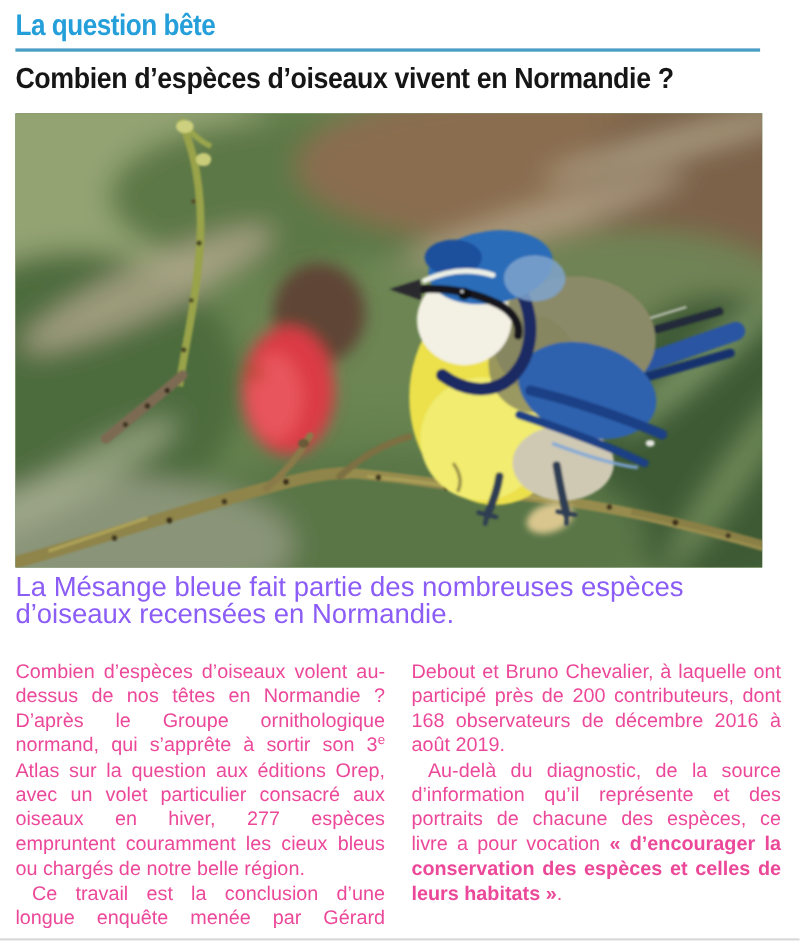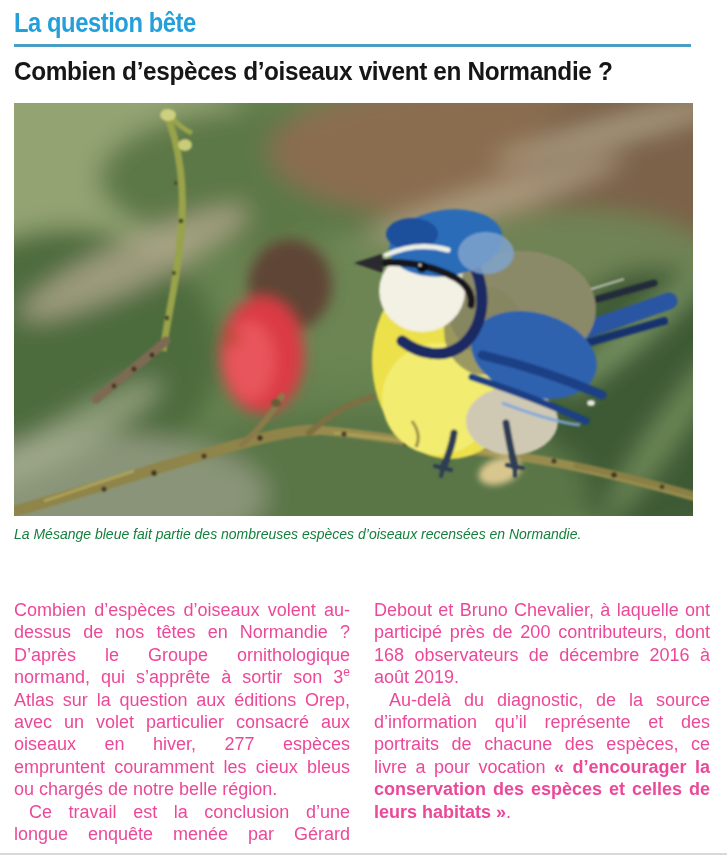--- a/index.html
+++ b/index.html
@@ -30,21 +30,21 @@
   .photo-frame{
     position:absolute;left:0;top:103px;width:679px;height:413px;
     overflow:hidden;background:#66824f;
   }
   .photo-frame svg{display:block;width:679px;height:413px;}
 
   .caption-row{
     position:absolute;left:0;top:522px;width:685px;
   }
   .caption{
-    margin:0;font-style:italic;font-size:14px;line-height:24px;color:#15803d;
+    margin:0;font-size:25px;line-height:24px;color:#8b5cf6;
     max-width:660px;
   }
   .credit{
     position:absolute;right:0;bottom:2px;
     font-size:13.5px;color:#5a5a5a;font-variant:small-caps;
     letter-spacing:.2px;white-space:nowrap;
   }
   .credit .bar{font-variant:normal;color:#8a8a8a;padding-right:5px;font-size:12px;}
 
   .body-copy{

